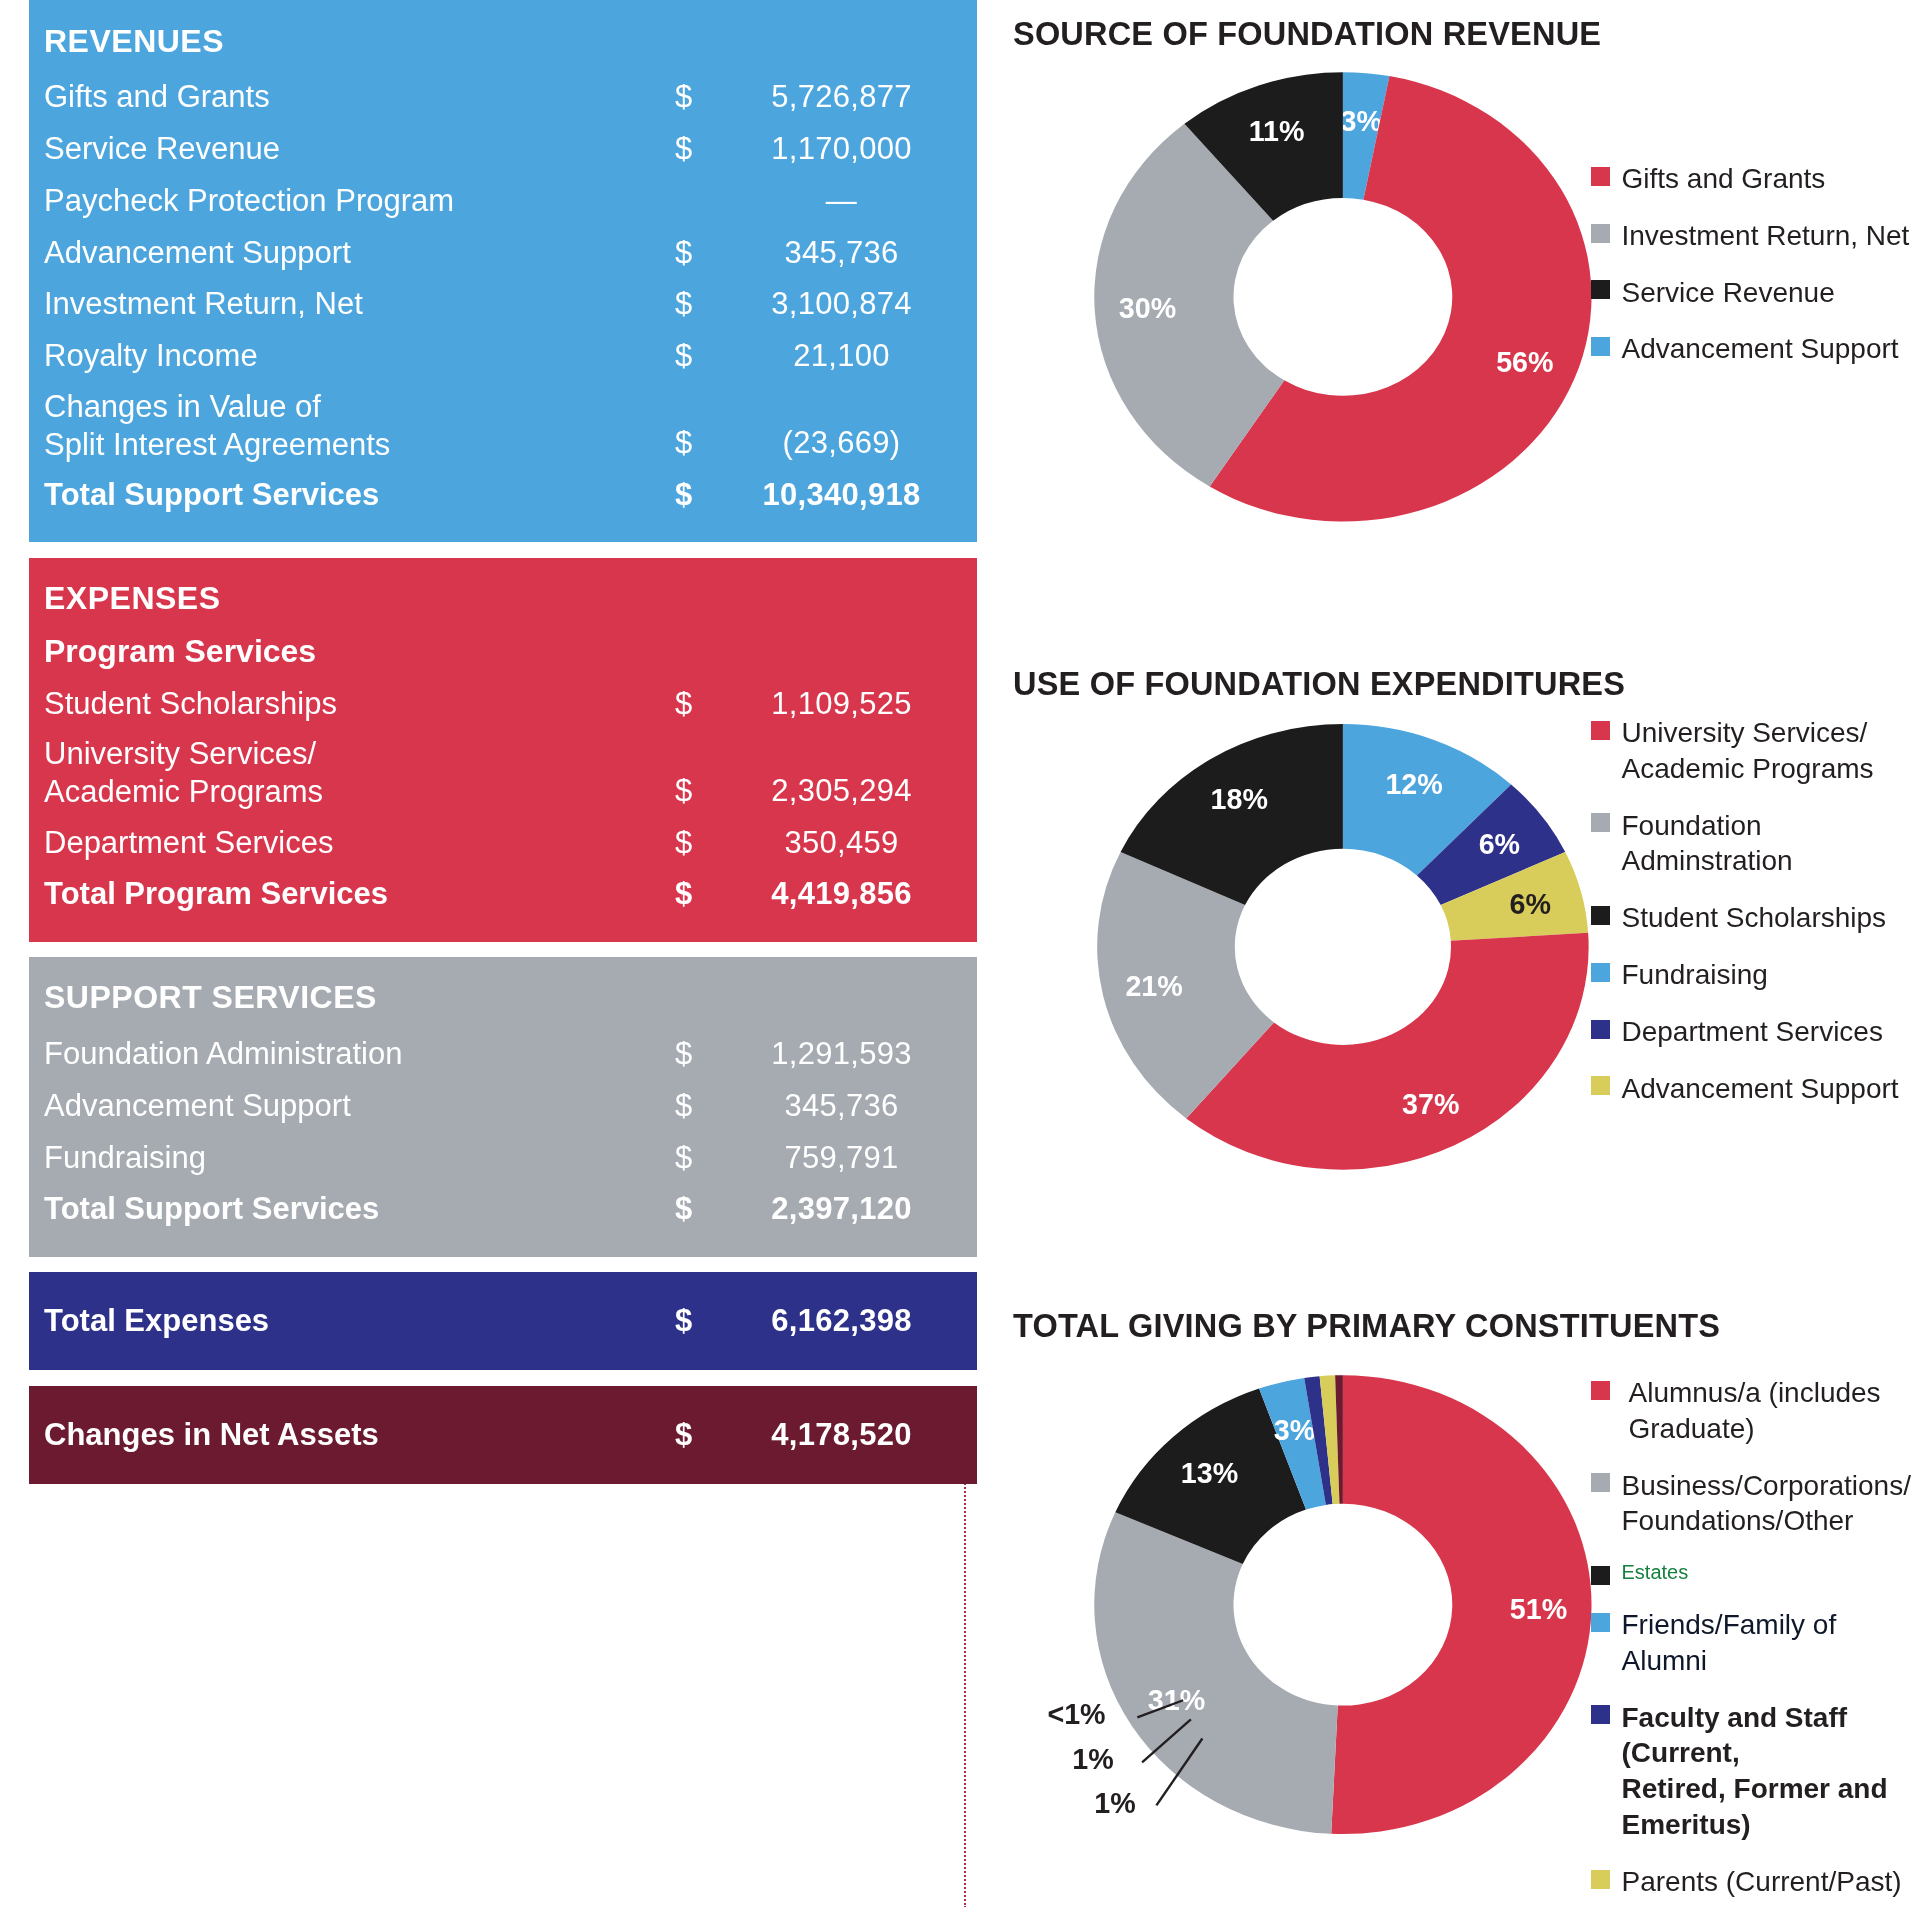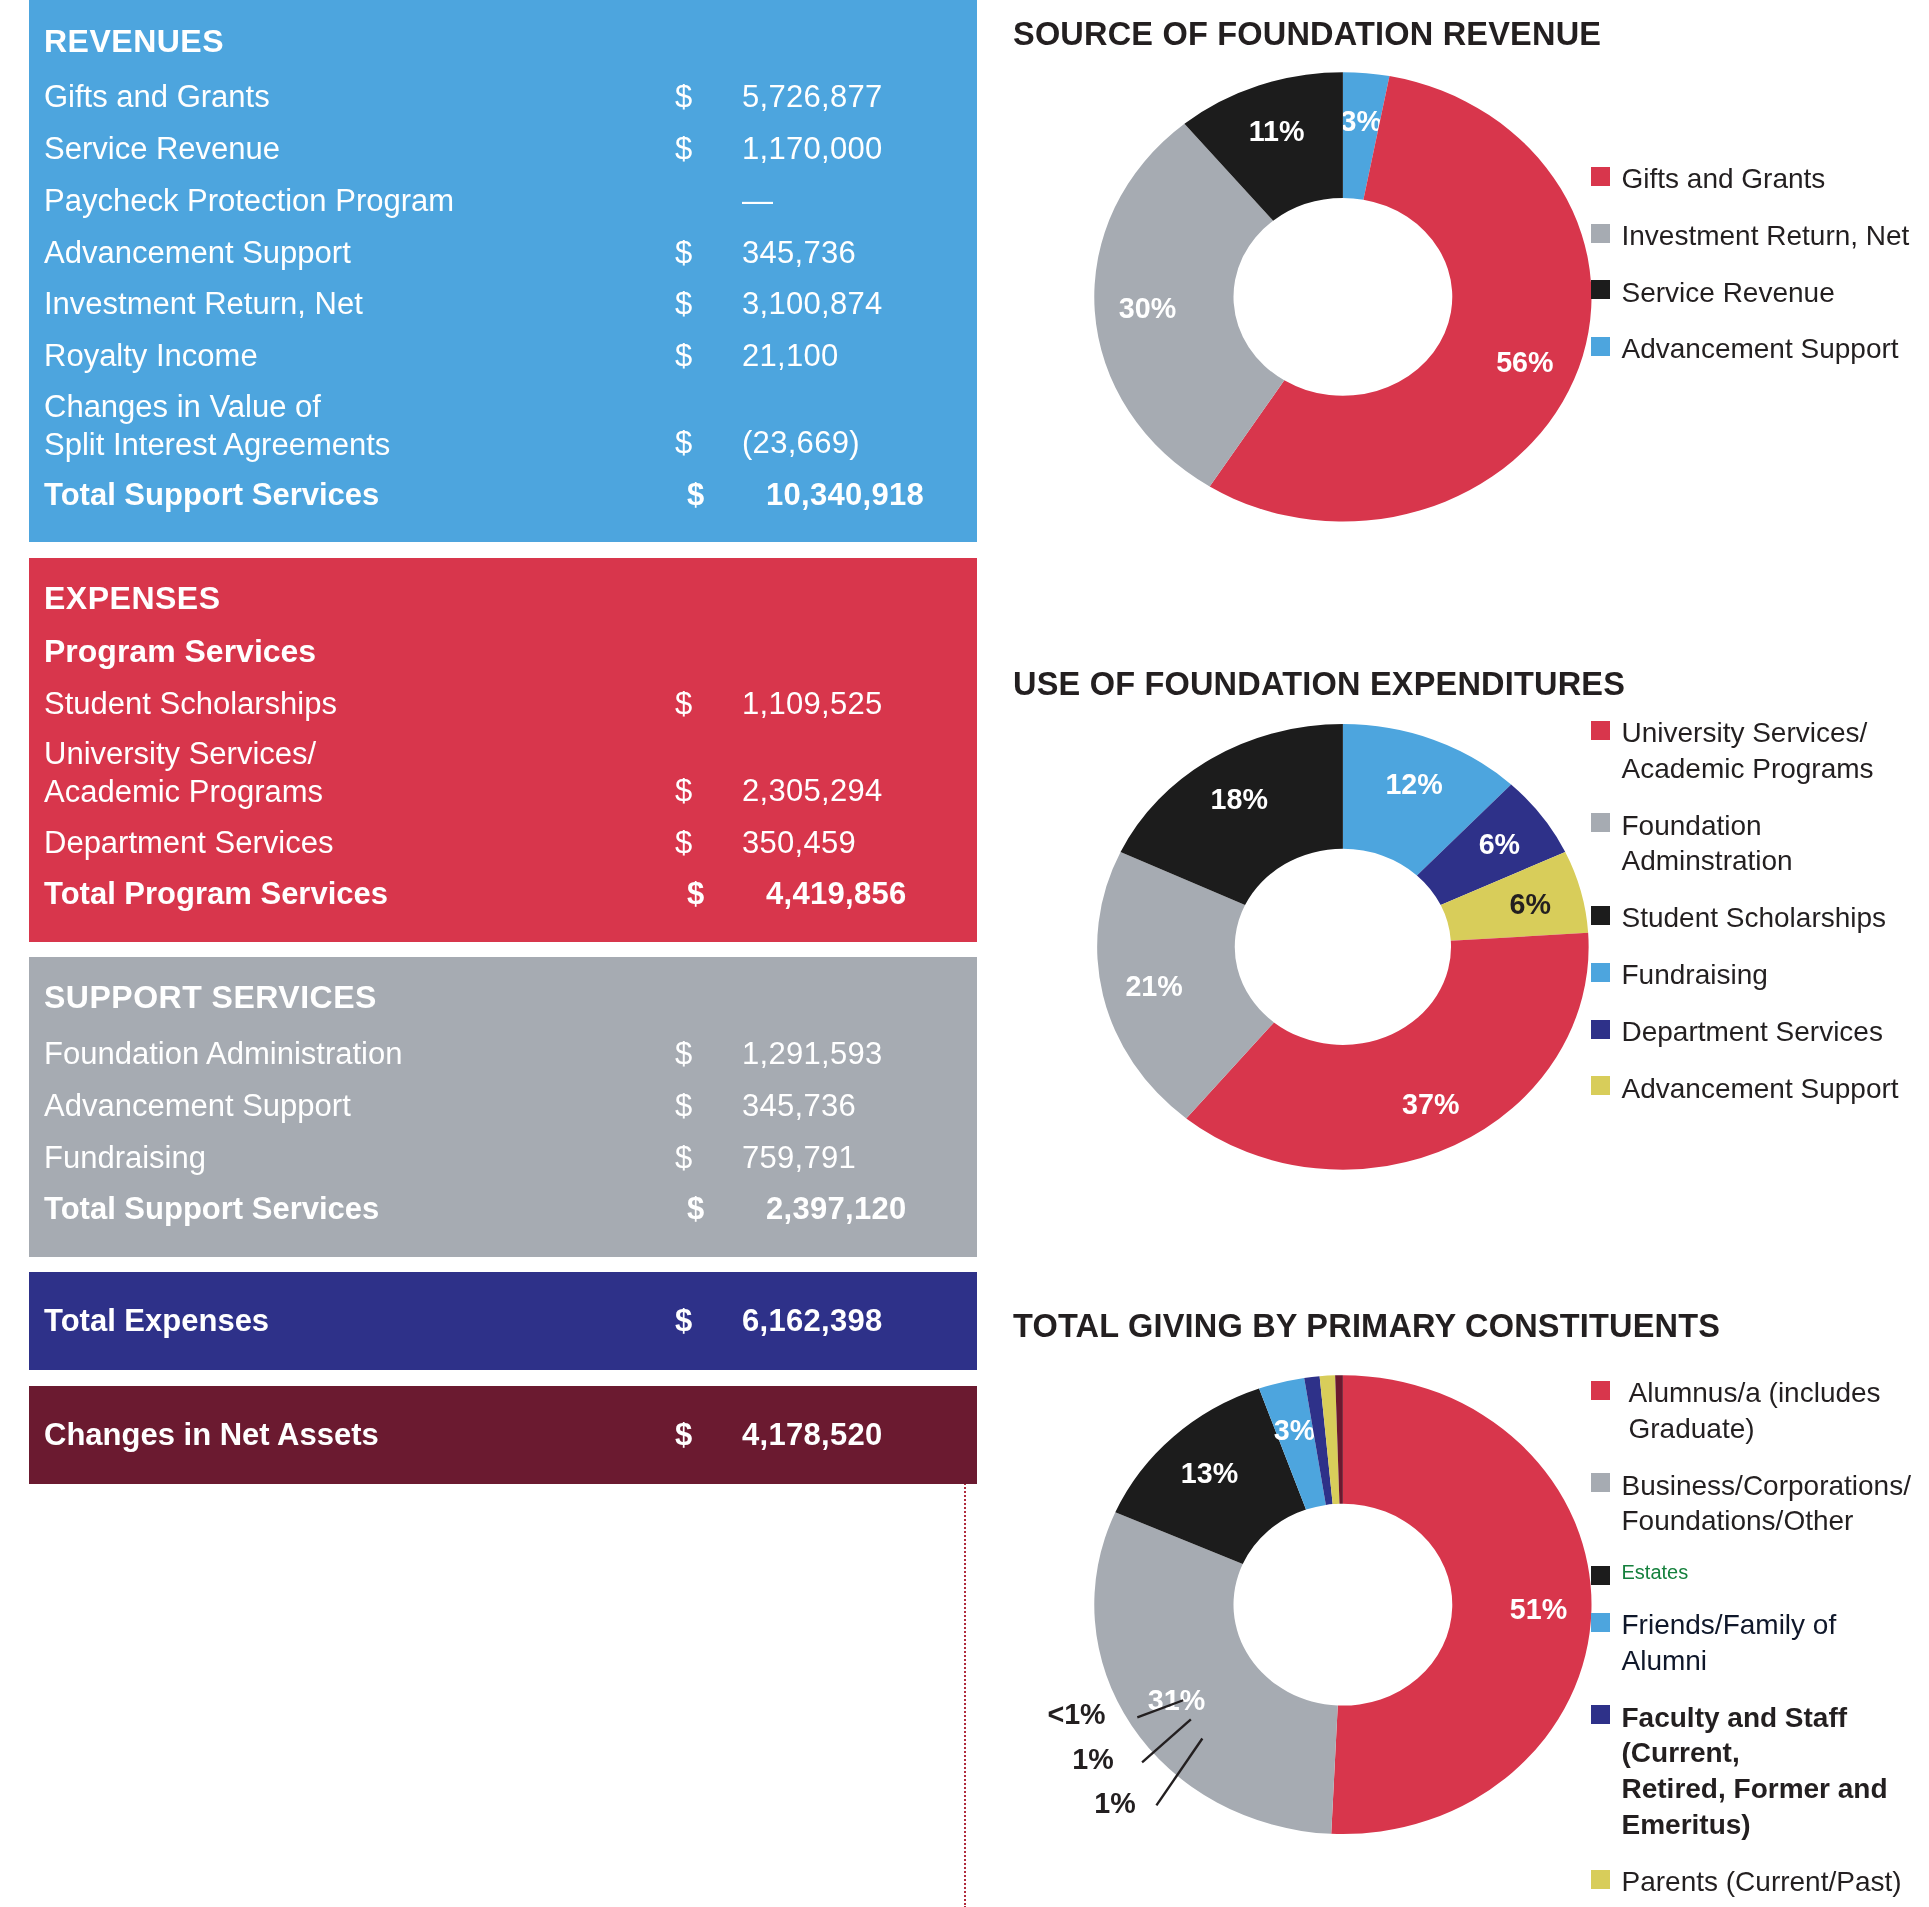--- a/index.html
+++ b/index.html
@@ -72,28 +72,27 @@
   .row .label {
     flex: 0 0 631px;
     white-space: pre-line;
   }
   .row .cur {
     flex: 0 0 67px;
     text-align: left;
   }
   .row .amt {
     flex: 1 1 auto;
-    text-align: left;
+    text-align: center;
     letter-spacing: 0.3px;
   }
   .row.total {
     font-weight: bold;
     margin-top: 3.8px;
     margin-bottom: 1.9px;
-    gap: 12px;
   }
   .row.bar {
     margin: 0;
     font-weight: bold;
   }
   .row.two-line .label { line-height: 1.22; }
 </style>
 </head>
 <body>
 

